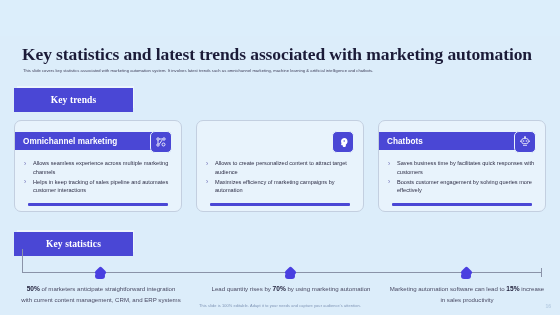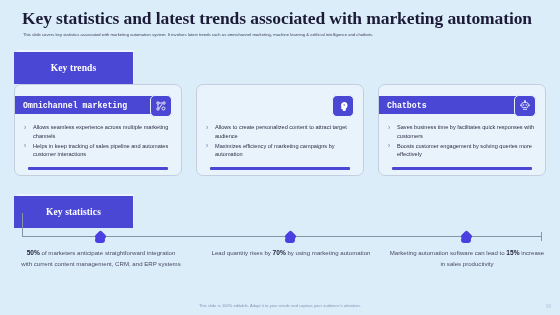--- a/index.html
+++ b/index.html
@@ -3,38 +3,38 @@
 <meta charset="utf-8">
 <style>
   html,body{margin:0;padding:0;}
   body{
     width:560px;height:315px;
     background:#dceefb;
     font-family:"Liberation Sans", sans-serif;
     overflow:hidden;
     position:relative;
   }
-  .slide{position:absolute;inset:0;background:#dcedfa;}
+  .slide{position:absolute;inset:0;background:#dcedfa;margin-top:36px;}
 
   
   .title{
     position:absolute;left:22px;top:8px;right:20px;
     font-family:"Liberation Serif", serif;
     font-size:17.5px;font-weight:700;color:#1b1b38;
     letter-spacing:-0.1px;white-space:nowrap;
   }
   .subtitle{
     position:absolute;left:23px;top:32px;right:20px;
     font-size:4.1px;color:#3a3a55;line-height:1.3;
     letter-spacing:0.05px;
   }
 
   
   .banner{
-    position:absolute;height:32px;width:119px;
+    position:absolute;height:24px;width:119px;
     background:#4a47d5;
     display:flex;align-items:center;justify-content:center;
     color:#ffffff;font-family:"Liberation Serif", serif;
     font-weight:700;font-size:9.5px;letter-spacing:.1px;
     box-shadow:2px -3px 0 -1px rgba(255,255,255,.45);
   }
   #banner-trends{left:14px;top:52px;}
   #banner-stats{left:14px;top:196px;font-family:Liberation Serif, serif;}
 
   
@@ -48,21 +48,21 @@
     border:1px solid #c3cfe0;
     border-radius:7px;
     overflow:hidden;
   }
   .card-head{
     position:absolute;left:-1px;top:11px;right:12px;height:18px;
     background:#4a47d5;
     display:flex;align-items:center;
   }
   .card-title{
-    color:#fff;font-family:Liberation Mono, monospace;
+    color:#fff;font-family:Liberation Sans, sans-serif;
     font-weight:700;font-size:8.2px;padding-left:9px;letter-spacing:.05px;
   }
   .card-icon{
     position:absolute;right:9px;top:10px;
     width:20px;height:20px;border-radius:5px;
     background:#4a47d5;border:1.6px solid #e8f3fc;
     display:flex;align-items:center;justify-content:center;
   }
   .card-icon svg{display:block;}
   .bullets{

